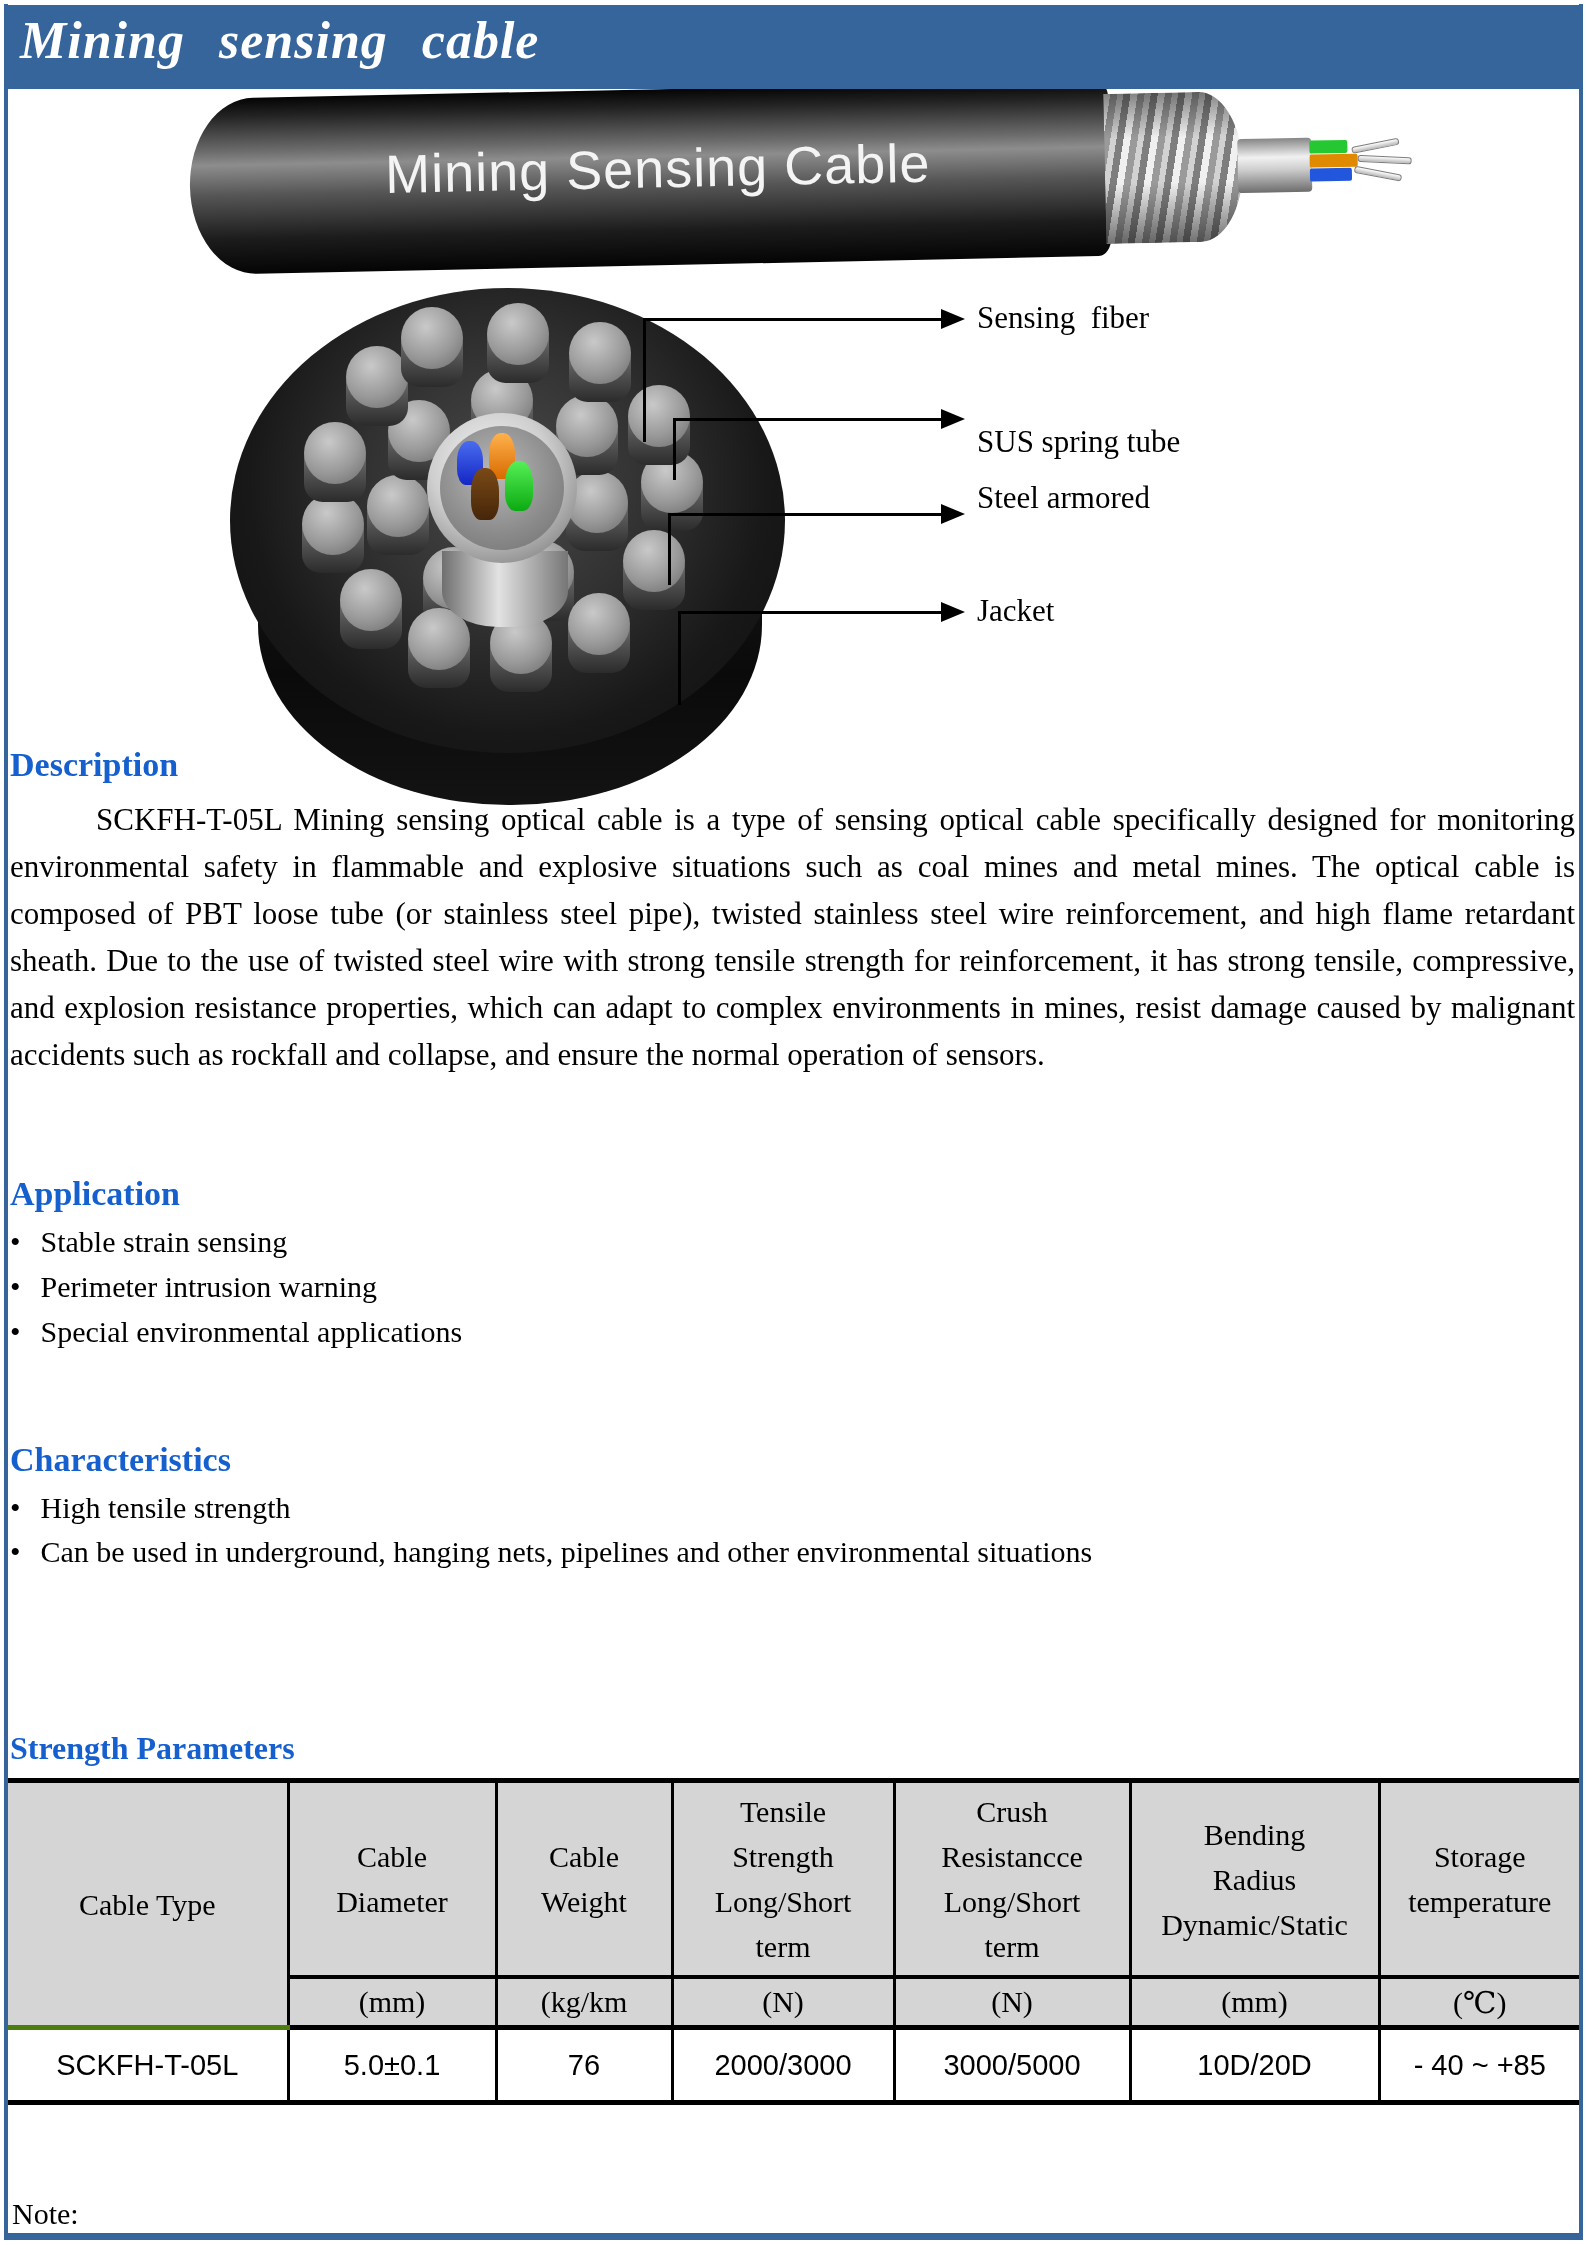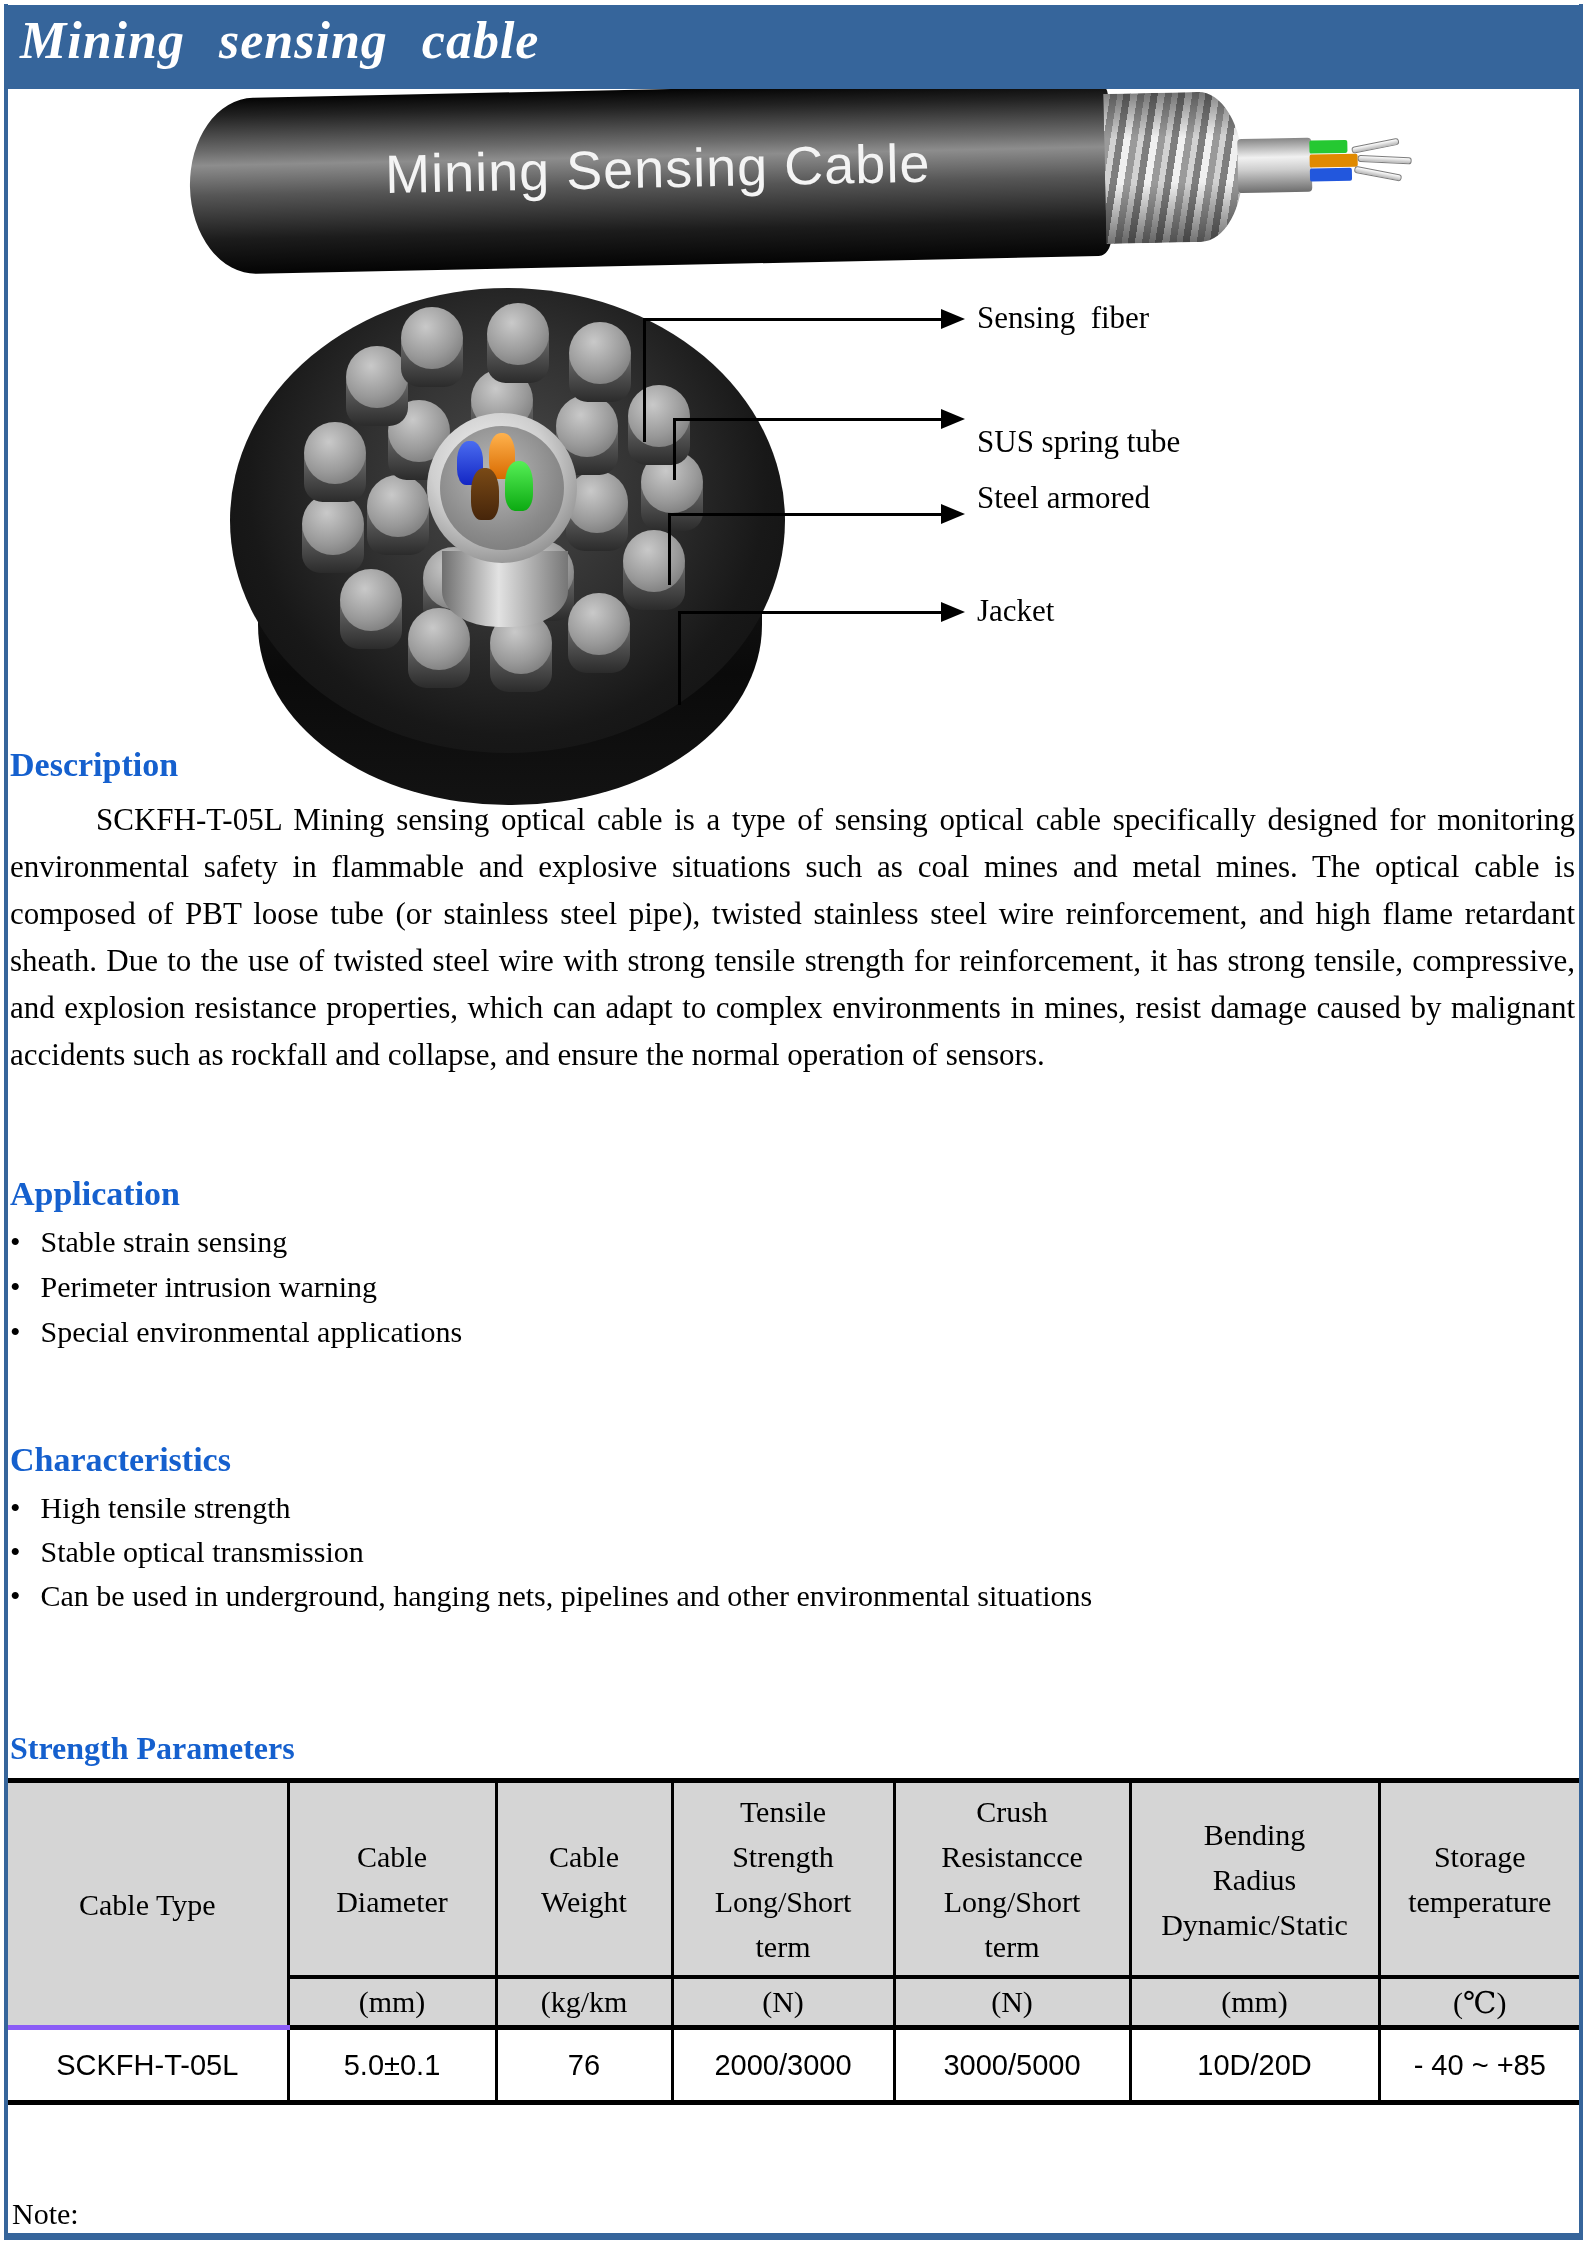--- a/index.html
+++ b/index.html
@@ -79,21 +79,21 @@
   .blist{position:absolute;left:10px;width:1565px;z-index:4;font-size:30px;}
   #app-list{top:1219px;line-height:45px;}
   #chars-list{top:1486px;line-height:44px;}
   .blist .bullet{margin-right:20px;}
   
   .params{position:absolute;left:8px;top:1778px;width:1571px;border-collapse:collapse;table-layout:fixed;
           border-top:5px solid #000;border-bottom:5px solid #000;z-index:4;}
   .params td{border-left:3px solid #000;border-right:3px solid #000;text-align:center;vertical-align:middle;padding:0 12px;}
   .params td:first-child{border-left:none;} .params td:last-child{border-right:none;}
   .params .hdr td{height:192px;background:#d5d5d5;font-size:30px;line-height:1.5;border-bottom:4px solid #000;white-space:pre-line;}
-  .params .hdr td:first-child{border-bottom:5px solid #8b5cf6;}
+  .params .hdr td:first-child{border-bottom:5px solid #4d7c0f;}
   .params .units td{height:46px;background:#d5d5d5;font-size:30px;border-bottom:5px solid #000;}
   .params .data td{height:70px;background:#fff;font-size:29px;font-family:"Liberation Sans","DejaVu Sans",sans-serif;}
   
   .note{position:absolute;left:12px;top:2104px;width:1555px;font-size:30px;line-height:44px;z-index:4;white-space:pre-wrap;}
 </style>
 </head>
 <body>
 
 <div class="page">
   <div class="frame"></div>
@@ -197,21 +197,20 @@
   <div class="sec-h" id="h-app">Application</div>
   <div class="blist" id="app-list">
     <div><span class="bullet">•</span><span>Stable strain sensing</span></div>
     <div><span class="bullet">•</span><span>Perimeter intrusion warning</span></div>
     <div><span class="bullet">•</span><span>Special environmental applications</span></div>
   </div>
 
   <div class="sec-h" id="h-chars">Characteristics</div>
   <div class="blist" id="chars-list">
     <div><span class="bullet">•</span><span>High tensile strength</span></div>
-    <div><span class="bullet">•</span><span>Stable optical transmission</span></div>
     <div><span class="bullet">•</span><span>Can be used in underground, hanging nets, pipelines and other environmental situations</span></div>
   </div>
 
   <div class="sec-h" id="h-tech">Strength Parameters</div>
 
   <table class="params">
     <colgroup>
       <col style="width:280px">
         <col style="width:208px">
         <col style="width:176px">

